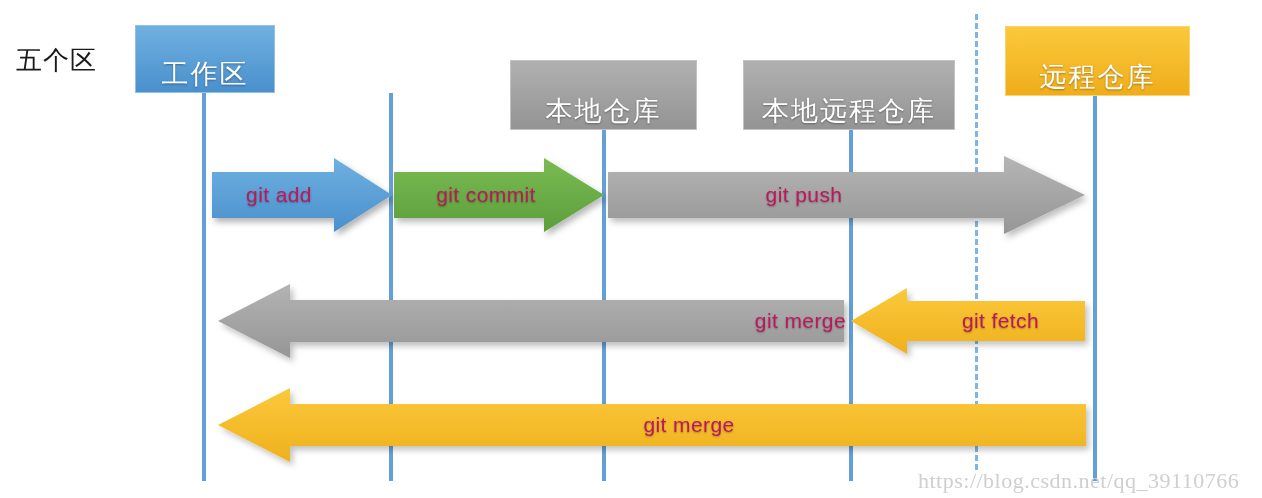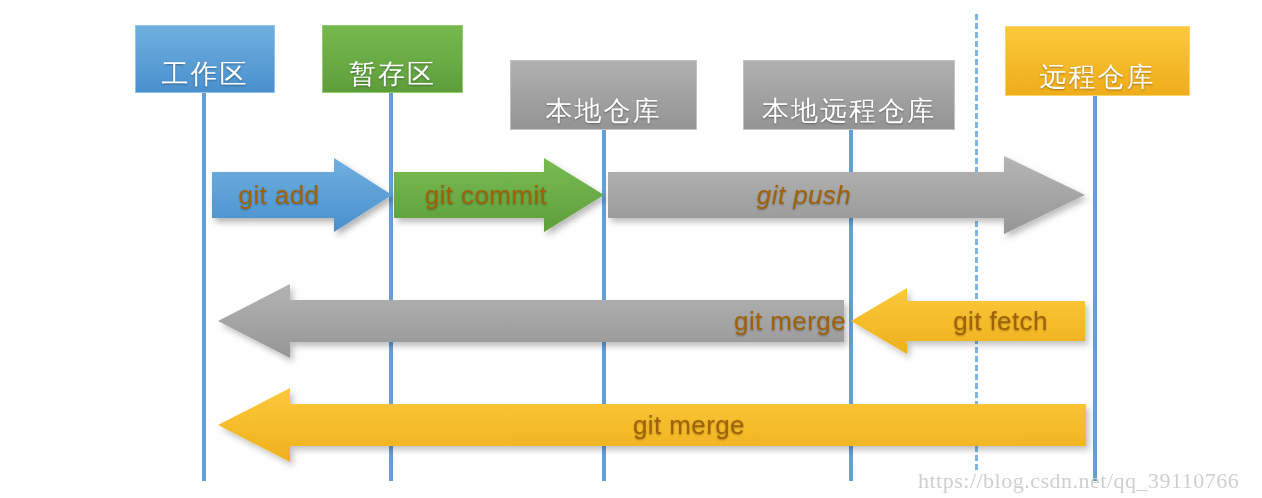--- a/index.html
+++ b/index.html
@@ -64,22 +64,22 @@
     border:1px solid #fbd469;
   }
 
   
   .arrow{position:absolute;}
   .arrow svg{display:block;overflow:visible;}
   .arrow .lbl{
     position:absolute;
     top:0;left:0;right:0;bottom:0;
     display:flex;align-items:center;justify-content:center;
-    color:#a16207;
-    font-size:26px;
+    color:#be185d;
+    font-size:21px;
     letter-spacing:.4px;
     text-shadow:0 1px 2px rgba(0,0,0,.30);
     pointer-events:none;
     white-space:nowrap;
   }
 
   
   .watermark{
     position:absolute;
     color:#cfcfcf;
@@ -87,36 +87,34 @@
     font-size:22px;
     letter-spacing:.5px;
     white-space:nowrap;
   }
 </style>
 </head>
 <body>
 
 <div id="stage">
 
+  <div class="caption" style="left:16px;top:43px;">五个区</div>
 
   <div class="lifeline" style="left:202px;top:93px;height:388px;"></div>
   <div class="lifeline" style="left:389px;top:93px;height:388px;"></div>
   <div class="lifeline" style="left:602px;top:94px;height:387px;"></div>
   <div class="lifeline" style="left:849px;top:94px;height:387px;"></div>
   <div class="lifeline" style="left:1093px;top:96px;height:385px;"></div>
 
   <div class="divider" style="left:975px;top:14px;height:456px;"></div>
 
   <div class="node blue" style="left:135px;top:25px;width:140px;height:68px;">
     <span>工作区</span>
   </div>
 
-  <div class="node green" style="left:322px;top:25px;width:141px;height:68px;">
-    <span>暂存区</span>
-  </div>
 
   <div class="node gray" style="left:510px;top:24px;width:187px;height:70px;">
     <span>本地仓库</span>
   </div>
 
   <div class="node gray" style="left:743px;top:24px;width:212px;height:70px;">
     <span>本地远程仓库</span>
   </div>
 
   <div class="node yellow" style="left:1005px;top:26px;width:185px;height:70px;">
@@ -152,21 +150,21 @@
           <feDropShadow dx="3" dy="4" stdDeviation="3" flood-color="#000" flood-opacity="0.28"></feDropShadow>
         </filter>
       </defs>
       <path d="M2,17 L152,17 L152,3 L212,40 L152,77 L152,63 L2,63 Z" fill="url(#gCommit)" filter="url(#sh2)"></path>
     </svg>
     <div class="lbl" style="padding-right:26px;">
       <span>git commit</span>
     </div>
   </div>
 
-  <div class="arrow" style="left:606px;top:152px;width:482px;height:86px;font-style:italic;">
+  <div class="arrow" style="left:606px;top:152px;width:482px;height:86px;">
     <svg width="482" height="86" viewBox="0 0 482 86">
       <defs>
         <linearGradient id="gPush" x1="0" y1="0" x2="0" y2="1">
           <stop offset="0" stop-color="#b5b5b5"></stop>
             <stop offset="1" stop-color="#969696"></stop>
         </linearGradient>
         <filter id="sh3" x="-10%" y="-20%" width="130%" height="160%">
           <feDropShadow dx="3" dy="4" stdDeviation="3" flood-color="#000" flood-opacity="0.26"></feDropShadow>
         </filter>
       </defs>

